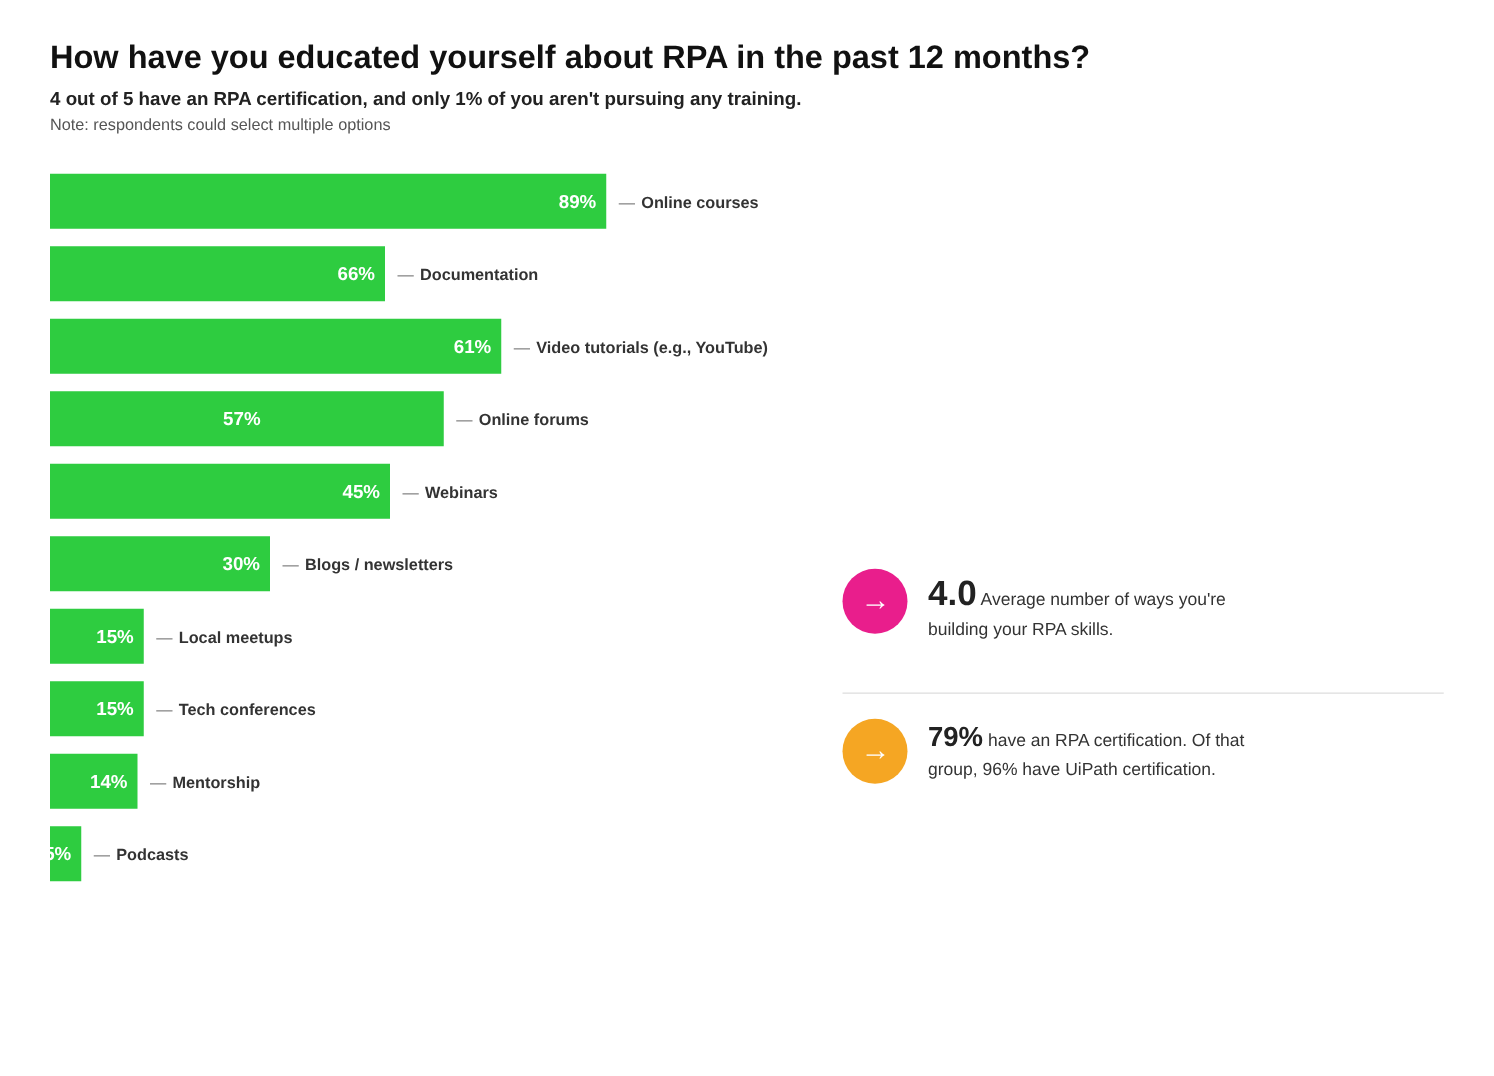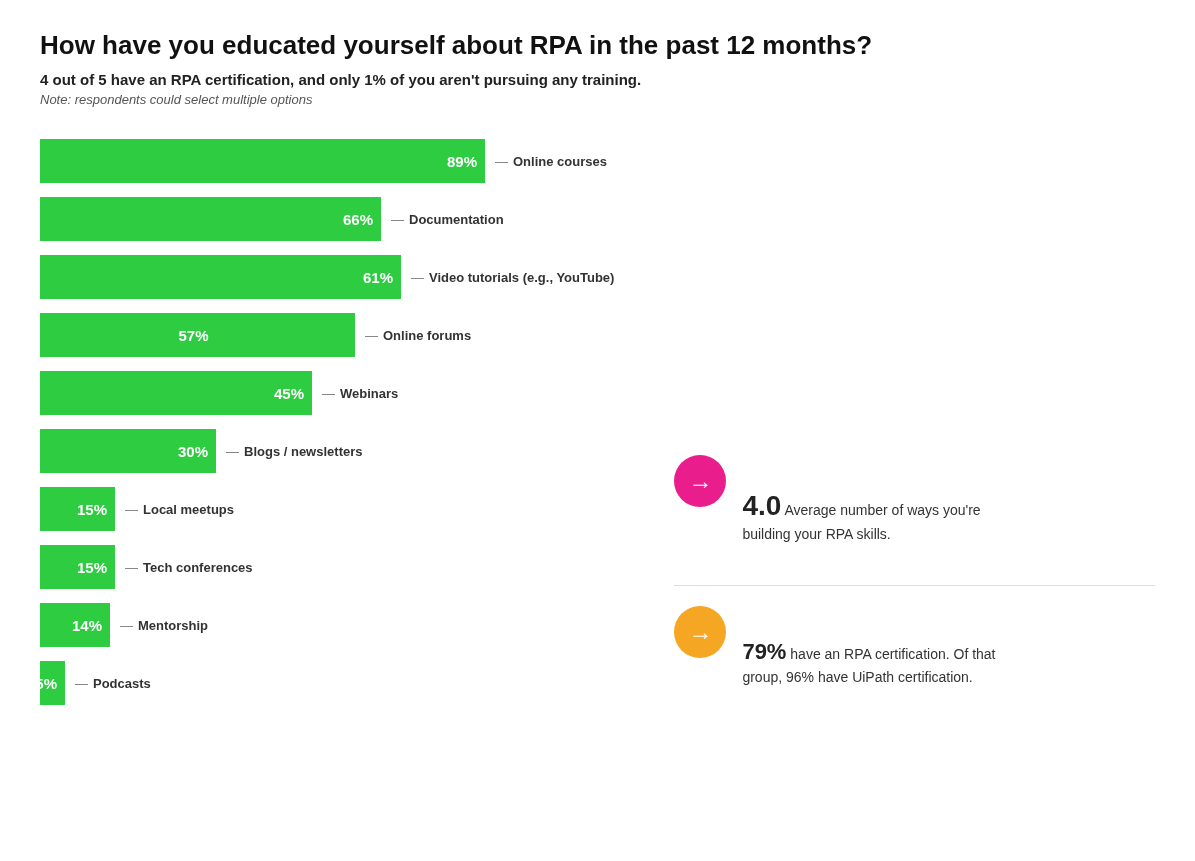--- a/index.html
+++ b/index.html
@@ -18,21 +18,20 @@
       line-height: 1.2;
     }
     .subtitle {
       font-size: 15px;
       font-weight: 600;
       color: #222;
       margin-bottom: 4px;
     }
     .note {
       font-size: 13px;
-      font-style: italic;
       color: #555;
       margin-bottom: 28px;
     }
     .chart-area {
       display: flex;
       flex-direction: row;
       align-items: flex-start;
       gap: 0;
     }
     .bars-section {
@@ -115,21 +114,20 @@
     .arrow-icon {
       color: #fff;
       font-size: 24px;
       font-weight: 900;
     }
     .stat-text {
       font-size: 14px;
       color: #333;
       line-height: 1.4;
       max-width: 280px;
-      margin-top: 31px;
     }
     .stat-number {
       font-size: 28px;
       font-weight: 800;
       color: #222;
     }
     .stat-number-inline {
       font-size: 22px;
       font-weight: 800;
       color: #222;
@@ -148,21 +146,21 @@
   <div class="bar-row">
       <div class="bar-container">
         <div class="bar" style="width:445px;">
           <span class="bar-label">89%</span>
         </div>
         <span class="bar-name">Online courses</span>
       </div>
     </div>
       <div class="bar-row">
       <div class="bar-container">
-        <div class="bar" style="width:341px;">
+        <div class="bar" style="width:268px;">
           <span class="bar-label">66%</span>
         </div>
         <span class="bar-name">Documentation</span>
       </div>
     </div>
       <div class="bar-row">
       <div class="bar-container">
         <div class="bar" style="width:361px;">
           <span class="bar-label">61%</span>
         </div>

